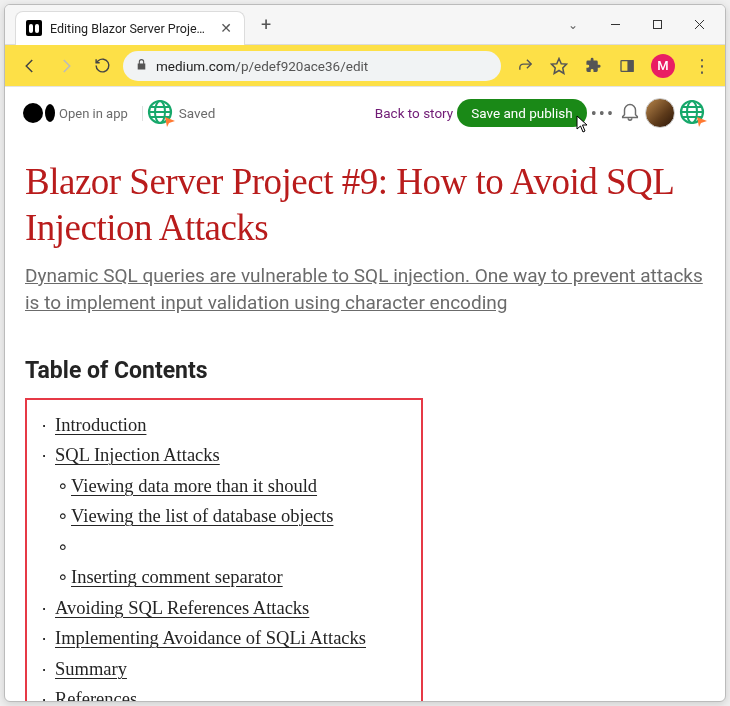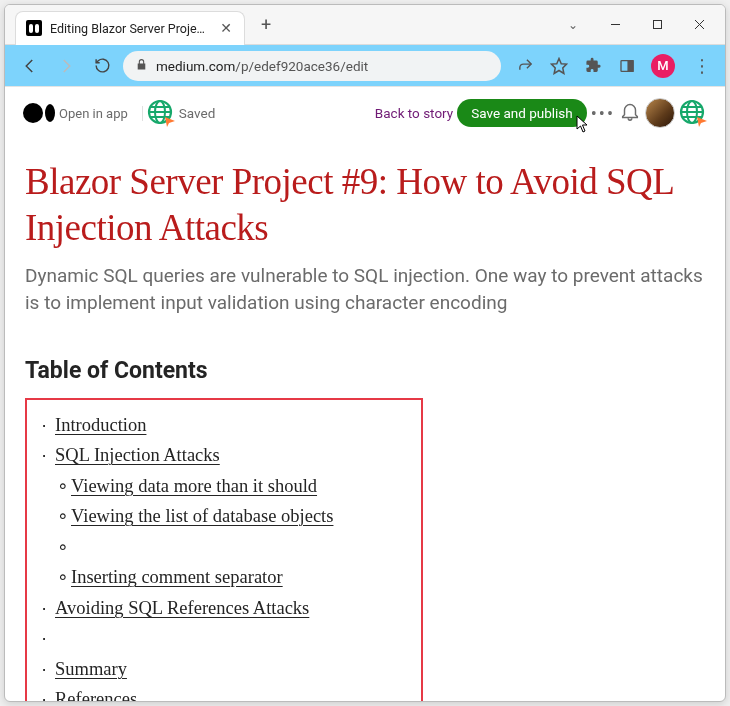--- a/index.html
+++ b/index.html
@@ -91,21 +91,21 @@
     cursor: pointer;
   }
   .win-chevron { font-size: 12px; color: #666; }
   
   .addressbar {
     height: 42px;
     display: flex;
     align-items: center;
     padding: 0 10px;
     gap: 6px;
-    background: #7dd3fc;
+    background: #fde047;
     border-bottom: 1px solid #e4e4e4;
   }
   .nav-btn {
     width: 30px; height: 30px;
     display: flex; align-items: center; justify-content: center;
     color: #333; cursor: pointer;
     border-radius: 50%;
   }
   .nav-btn.disabled { color: #bbb; }
   .urlbox {
@@ -224,20 +224,21 @@
     color: #b91c1c;
     font-weight: 400;
     margin-bottom: 10px;
     letter-spacing: -0.5px;
   }
   .article-subtitle {
     font-size: 19px;
     line-height: 1.45;
     color: #6b6b6b;
     margin-bottom: 40px;
+    text-decoration: underline;
   }
   .toc-heading {
     font-size: 23px;
     font-weight: 700;
     color: #242424;
     margin-bottom: 14px;
   }
   .toc-box {
     border: 2px solid #e63946;
     padding: 10px 18px 16px 14px;
@@ -423,20 +424,21 @@
           <div class="toc-item sub">
             <span class="toc-bullet">∘</span>
             <a class="toc-link">Inserting comment separator</a>
           </div>
           <div class="toc-item">
             <span class="toc-bullet">·</span>
             <a class="toc-link">Avoiding SQL References Attacks</a>
           </div>
           <div class="toc-item">
             <span class="toc-bullet">·</span>
+            <a class="toc-link">Implementing Avoidance of SQLi Attacks</a>
           </div>
           <div class="toc-item">
             <span class="toc-bullet">·</span>
             <a class="toc-link">Summary</a>
           </div>
           <div class="toc-item">
             <span class="toc-bullet">·</span>
             <a class="toc-link">References</a>
           </div>
         </div>

